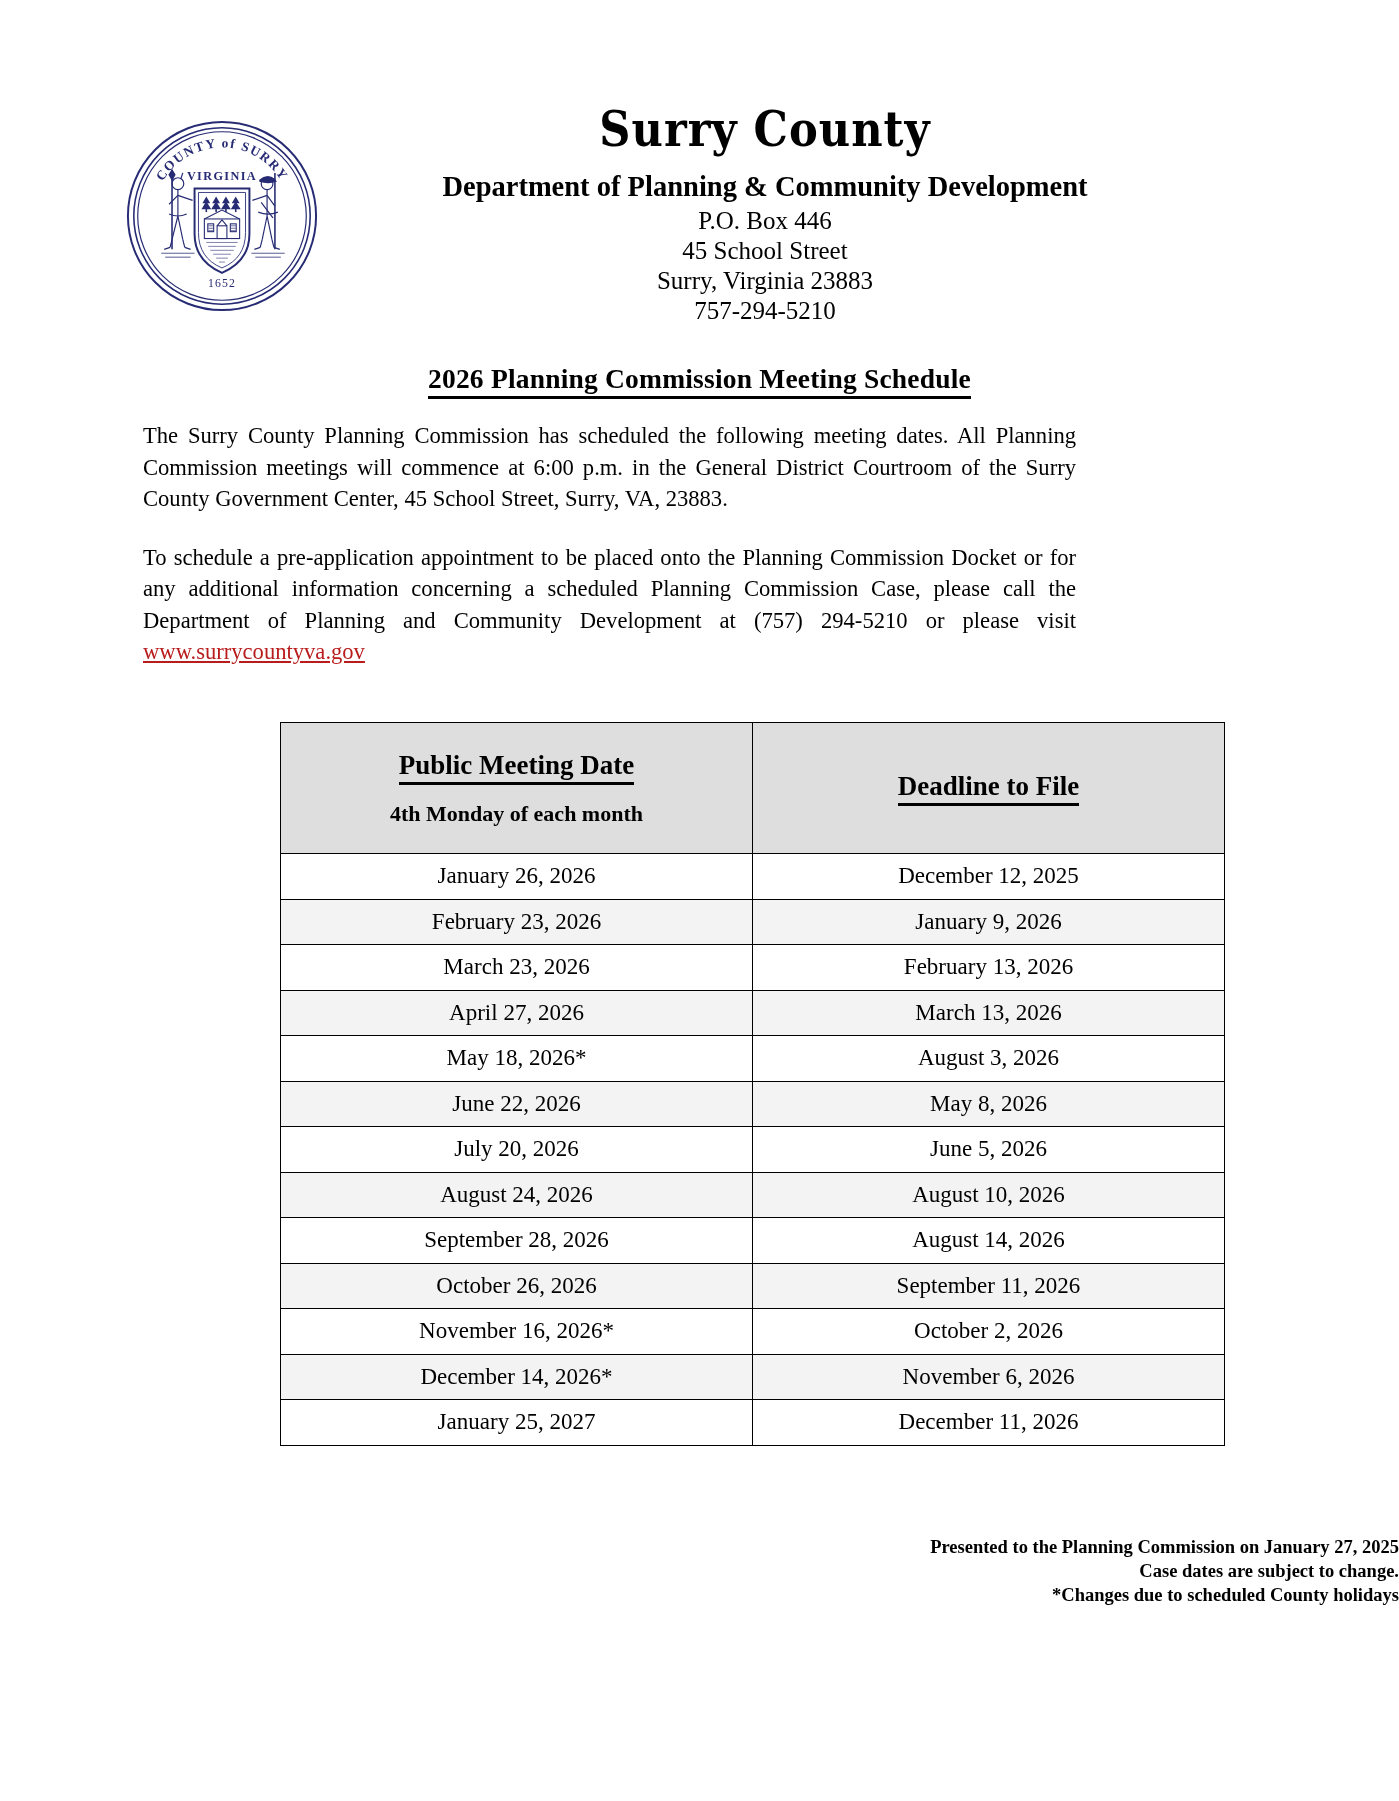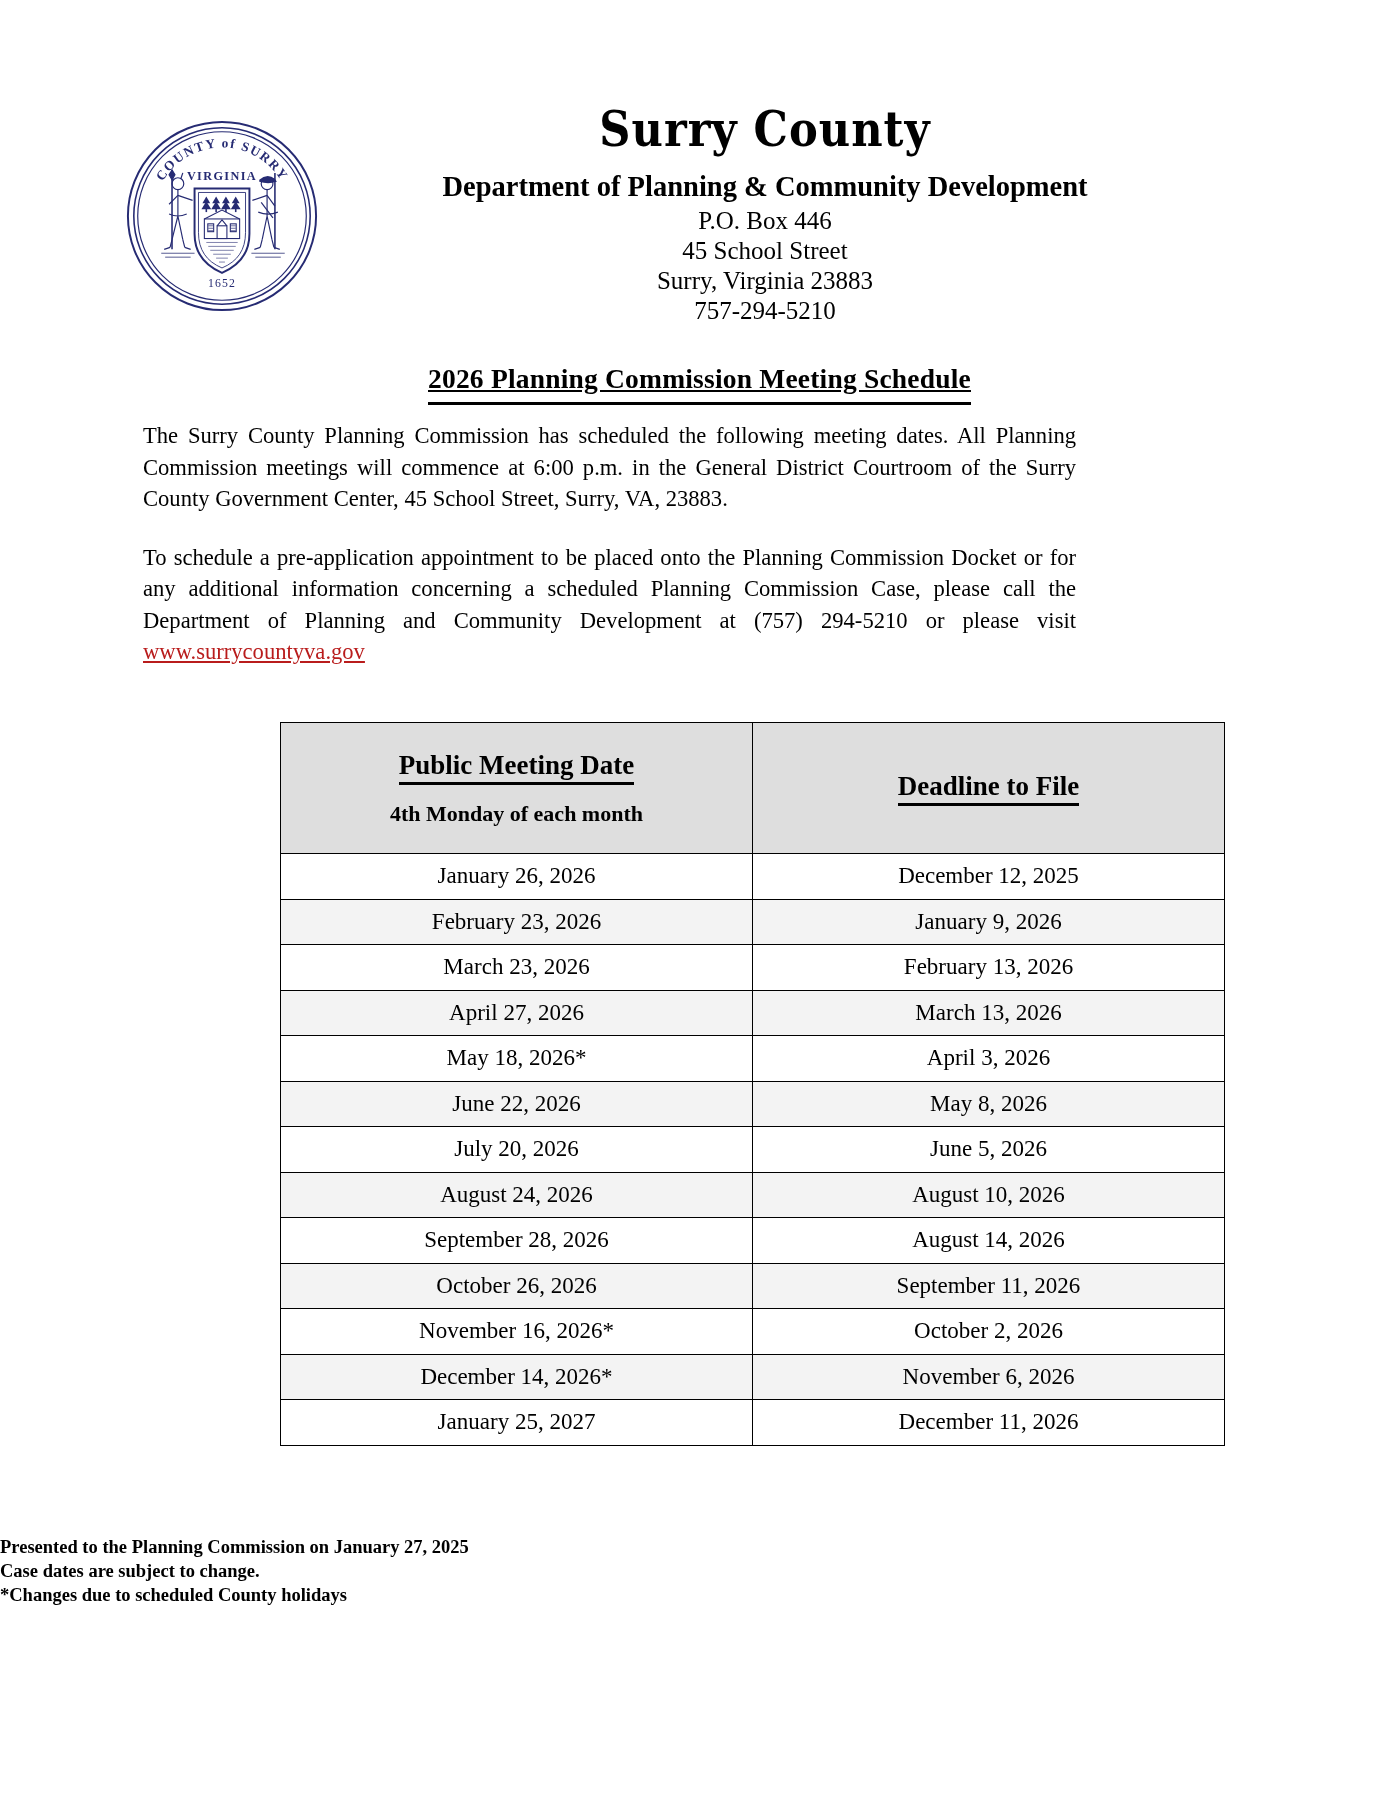--- a/index.html
+++ b/index.html
@@ -81,22 +81,21 @@
     top: 363px;
     width: 1399px;
     text-align: center;
     font-family: "Liberation Serif", "DejaVu Serif", serif;
     font-weight: bold;
     font-size: 27.5px;
     letter-spacing: 0.2px;
   }
   .doc-title span {
     border-bottom: 3px solid #000;
-    padding-bottom: 8px;
-    text-decoration: underline;
+    padding-bottom: 2px;
   }
 
   
   .body-block {
     position: absolute;
     left: 143px;
     top: 420px;
     width: 933px;
   }
   .para {
@@ -160,21 +159,21 @@
   tbody tr:nth-child(odd) td {
     background: #ffffff;
   }
 
   
   .footnotes {
     position: absolute;
     left: 0;
     top: 1535px;
     width: 1399px;
-    text-align: left;
+    text-align: right;
   }
   .footnote {
     font-family: "Liberation Serif", "DejaVu Serif", serif;
     font-weight: bold;
     font-size: 18.5px;
     line-height: 24px;
   }
 </style>
 </head>
 <body>
@@ -333,21 +332,21 @@
           <tr>
             <td>March 23, 2026</td>
             <td>February 13, 2026</td>
           </tr>
           <tr>
             <td>April 27, 2026</td>
             <td>March 13, 2026</td>
           </tr>
           <tr>
             <td>May 18, 2026*</td>
-            <td>April 3, 2026</td>
+            <td>August 3, 2026</td>
           </tr>
           <tr>
             <td>June 22, 2026</td>
             <td>May 8, 2026</td>
           </tr>
           <tr>
             <td>July 20, 2026</td>
             <td>June 5, 2026</td>
           </tr>
           <tr>

